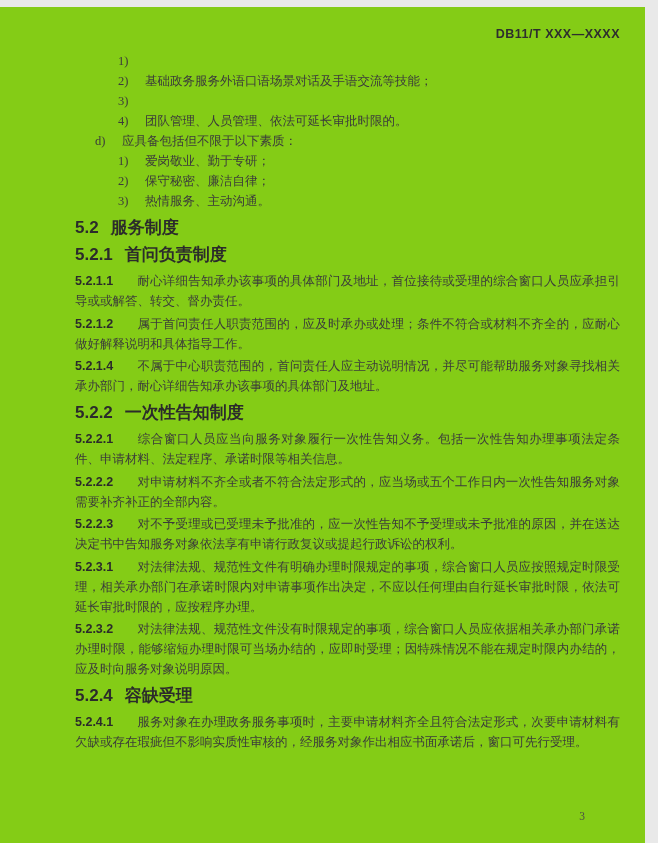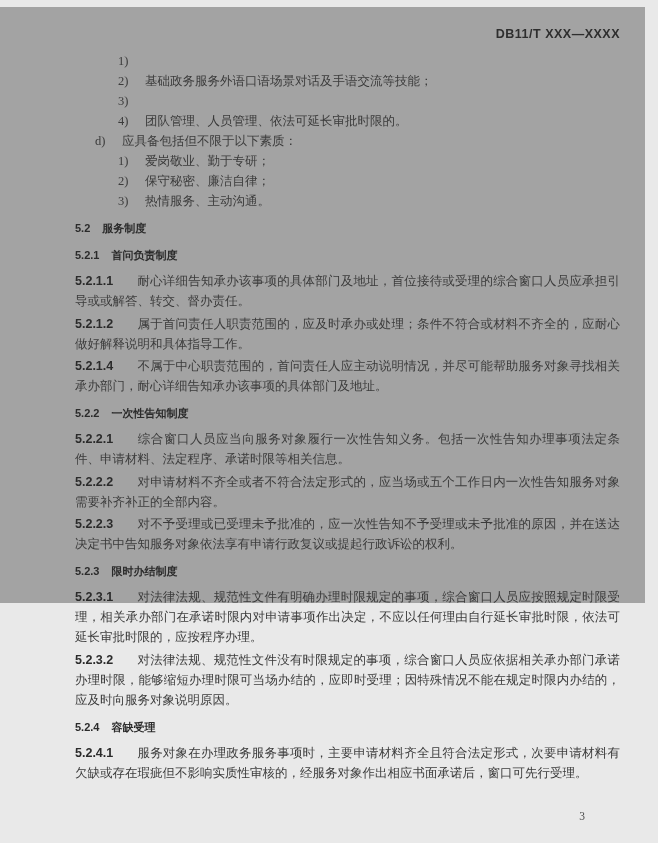--- a/index.html
+++ b/index.html
@@ -6,43 +6,43 @@
   body{
     width:658px;height:843px;
     background:#e9e9e9;
     font-family:"Liberation Serif","DejaVu Serif",serif;
     -webkit-font-smoothing:antialiased;
   }
   #viewport{
     position:relative;width:658px;height:843px;overflow:hidden;
   }
   #page{
-    position:absolute;left:0;top:7px;width:645px;height:596px;
-    background:#a3a3a3;
+    position:absolute;left:0;top:7px;width:645px;height:836px;
+    background:#84cc16;
   }
   #doc-header{
     position:absolute;left:75px;top:20px;width:545px;
     text-align:right;
     font-family:"Liberation Sans","DejaVu Sans",sans-serif;
     font-weight:bold;font-size:12.5px;color:#2e2e2e;
     letter-spacing:0.5px;
   }
   #content{
     position:absolute;left:75px;top:44px;width:545px;
     font-size:12.5px;line-height:20px;color:#3b3b3b;
     text-align:justify;
   }
   .list-item{display:flex;margin:0;}
   .li-sub{padding-left:43px;}
   .li-letter{padding-left:20px;}
   .li-num{flex:0 0 auto;min-width:14px;margin-right:13px;}
   .li-text{flex:1 1 auto;}
   .heading{
     font-family:"Liberation Sans","DejaVu Sans",sans-serif;
-    font-weight:bold;color:#2b2b2b;font-size:11px;line-height:20px;
+    font-weight:bold;color:#2b2b2b;font-size:17px;line-height:20px;
     margin:7px 0 6px 0;text-align:left;
   }
   .heading .h-num{margin-right:12px;}
   .clause{margin:0 0 2.5px 0;}
   .c-num{
     font-family:Liberation Sans, sans-serif;
     font-weight:bold;color:#2b2b2b;margin-right:24px;
   }
   #page-number{
     position:absolute;left:572px;top:803px;width:20px;
@@ -105,23 +105,20 @@
       <p class="clause"><span class="c-num">5.2.1.4</span><span>不属于中心职责范围的，首问责任人应主动说明情况，并尽可能帮助服务对象寻找相关承办部门，耐心详细告知承办该事项的具体部门及地址。</span></p>
 
       <div class="heading">
         <span class="h-num">5.2.2</span><span>一次性告知制度</span>
       </div>
 
       <p class="clause"><span class="c-num">5.2.2.1</span><span>综合窗口人员应当向服务对象履行一次性告知义务。包括一次性告知办理事项法定条件、申请材料、法定程序、承诺时限等相关信息。</span></p>
       <p class="clause"><span class="c-num">5.2.2.2</span><span>对申请材料不齐全或者不符合法定形式的，应当场或五个工作日内一次性告知服务对象需要补齐补正的全部内容。</span></p>
       <p class="clause"><span class="c-num">5.2.2.3</span><span>对不予受理或已受理未予批准的，应一次性告知不予受理或未予批准的原因，并在送达决定书中告知服务对象依法享有申请行政复议或提起行政诉讼的权利。</span></p>
 
-      <div class="heading">
-        <span class="h-num">5.2.3</span><span>限时办结制度</span>
-      </div>
 
       <p class="clause"><span class="c-num">5.2.3.1</span><span>对法律法规、规范性文件有明确办理时限规定的事项，综合窗口人员应按照规定时限受理，相关承办部门在承诺时限内对申请事项作出决定，不应以任何理由自行延长审批时限，依法可延长审批时限的，应按程序办理。</span></p>
       <p class="clause"><span class="c-num">5.2.3.2</span><span>对法律法规、规范性文件没有时限规定的事项，综合窗口人员应依据相关承办部门承诺办理时限，能够缩短办理时限可当场办结的，应即时受理；因特殊情况不能在规定时限内办结的，应及时向服务对象说明原因。</span></p>
 
       <div class="heading">
         <span class="h-num">5.2.4</span><span>容缺受理</span>
       </div>
 
       <p class="clause"><span class="c-num">5.2.4.1</span><span>服务对象在办理政务服务事项时，主要申请材料齐全且符合法定形式，次要申请材料有欠缺或存在瑕疵但不影响实质性审核的，经服务对象作出相应书面承诺后，窗口可先行受理。</span></p>
 

